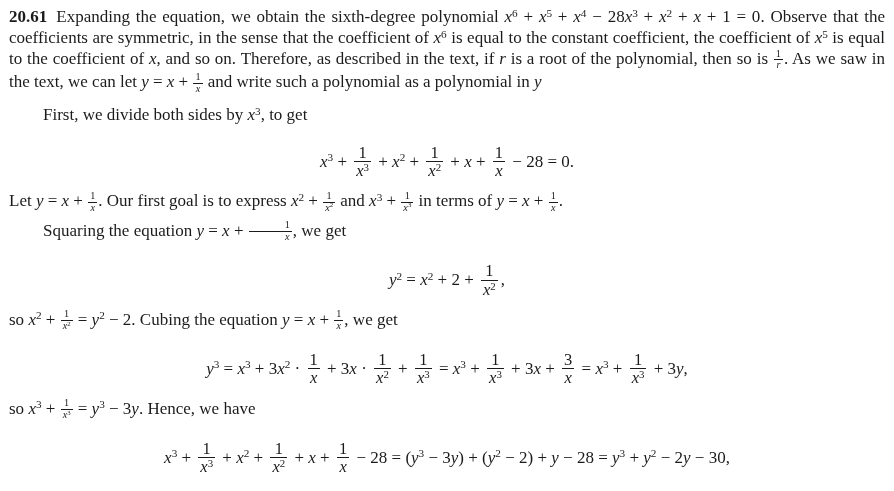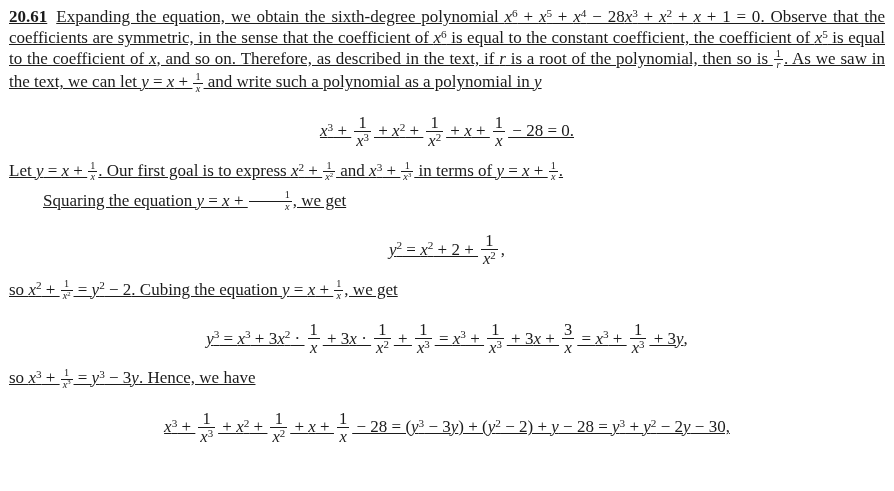--- a/index.html
+++ b/index.html
@@ -4,21 +4,21 @@
 <style>
   html, body { margin: 0; padding: 0; }
   body {
     width: 894px; height: 491px;
     background: #ffffff;
     color: #1b1b1b;
     font-family: "Liberation Serif", "DejaVu Serif", serif;
     font-size: 17px;
     overflow: hidden;
   }
-  .page { padding: 6px 9px 0 9px; text-decoration: underline; }
+  .page { padding: 6px 9px 0 9px; }
 
   p { margin: 0; line-height: 1.24; }
   .p-just { text-align: justify; margin-bottom: 9px; }
   .indent { text-indent: 34px; }
   .mb { margin-bottom: 6px; }
   .mt { margin-top: 6px; }
 
   .problem-number { font-weight: bold; margin-right: 9px; }
 
   .var { font-style: italic; }
@@ -53,20 +53,21 @@
   }
   .eq .frac { font-size: 0.97em; margin: 0 3px; }
 </style>
 </head>
 <body>
 
 <div class="page">
 
   <p class="p-just"><b class="problem-number">20.61</b><span>Expanding the equation, we obtain the sixth-degree polynomial <span class="math"><span class="var">x</span><sup>6</sup> + <span class="var">x</span><sup>5</sup> + <span class="var">x</span><sup>4</sup> − 28<span class="var">x</span><sup>3</sup> + <span class="var">x</span><sup>2</sup> + <span class="var">x</span> + 1 = 0</span>. Observe that the coefficients are symmetric, in the sense that the coefficient of <span class="math"><span class="var">x</span><sup>6</sup></span> is equal to the constant coefficient, the coefficient of <span class="math"><span class="var">x</span><sup>5</sup></span> is equal to the coefficient of <span class="math"><span class="var">x</span></span>, and so on.  Therefore, as described in the text, if <span class="math"><span class="var">r</span></span> is a root of the polynomial, then so is <span class="math"><span class="frac"><span class="num">1</span><span class="den"><span class="var">r</span></span></span></span>.  As we saw in the text, we can let <span class="math"><span class="var">y</span> = <span class="var">x</span> + <span class="frac"><span class="num">1</span><span class="den"><span class="var">x</span></span></span></span> and write such a polynomial as a polynomial in <span class="math"><span class="var">y</span></span></span></p>
 
+  <p class="indent mt">First, we divide both sides by <span class="math"><span class="var">x</span><sup>3</sup></span>, to get</p>
 
   <div class="eq"><span class="math"><span class="var">x</span><sup>3</sup> + <span class="frac"><span class="num">1</span><span class="den"><span class="var">x</span><sup>3</sup></span></span> + <span class="var">x</span><sup>2</sup> + <span class="frac"><span class="num">1</span><span class="den"><span class="var">x</span><sup>2</sup></span></span> + <span class="var">x</span> + <span class="frac"><span class="num">1</span><span class="den"><span class="var">x</span></span></span> − 28 = 0.</span></div>
 
   <p class="mb">Let <span class="math"><span class="var">y</span> = <span class="var">x</span> + <span class="frac"><span class="num">1</span><span class="den"><span class="var">x</span></span></span></span>.  Our first goal is to express <span class="math"><span class="var">x</span><sup>2</sup> + <span class="frac"><span class="num">1</span><span class="den"><span class="var">x</span><sup>2</sup></span></span></span> and <span class="math"><span class="var">x</span><sup>3</sup> + <span class="frac"><span class="num">1</span><span class="den"><span class="var">x</span><sup>3</sup></span></span></span> in terms of <span class="math"><span class="var">y</span> = <span class="var">x</span> + <span class="frac"><span class="num">1</span><span class="den"><span class="var">x</span></span></span></span>.</p>
 
   <p class="indent mt">Squaring the equation <span class="math"><span class="var">y</span> = <span class="var">x</span> + <span class="frac"><span class="num">1</span><span class="den"><span class="var">x</span></span></span></span>, we get</p>
 
   <div class="eq"><span class="math"><span class="var">y</span><sup>2</sup> = <span class="var">x</span><sup>2</sup> + 2 + <span class="frac"><span class="num">1</span><span class="den"><span class="var">x</span><sup>2</sup></span></span>,</span></div>
 
   <p class="mb">so <span class="math"><span class="var">x</span><sup>2</sup> + <span class="frac"><span class="num">1</span><span class="den"><span class="var">x</span><sup>2</sup></span></span> = <span class="var">y</span><sup>2</sup> − 2</span>.  Cubing the equation <span class="math"><span class="var">y</span> = <span class="var">x</span> + <span class="frac"><span class="num">1</span><span class="den"><span class="var">x</span></span></span></span>, we get</p>

